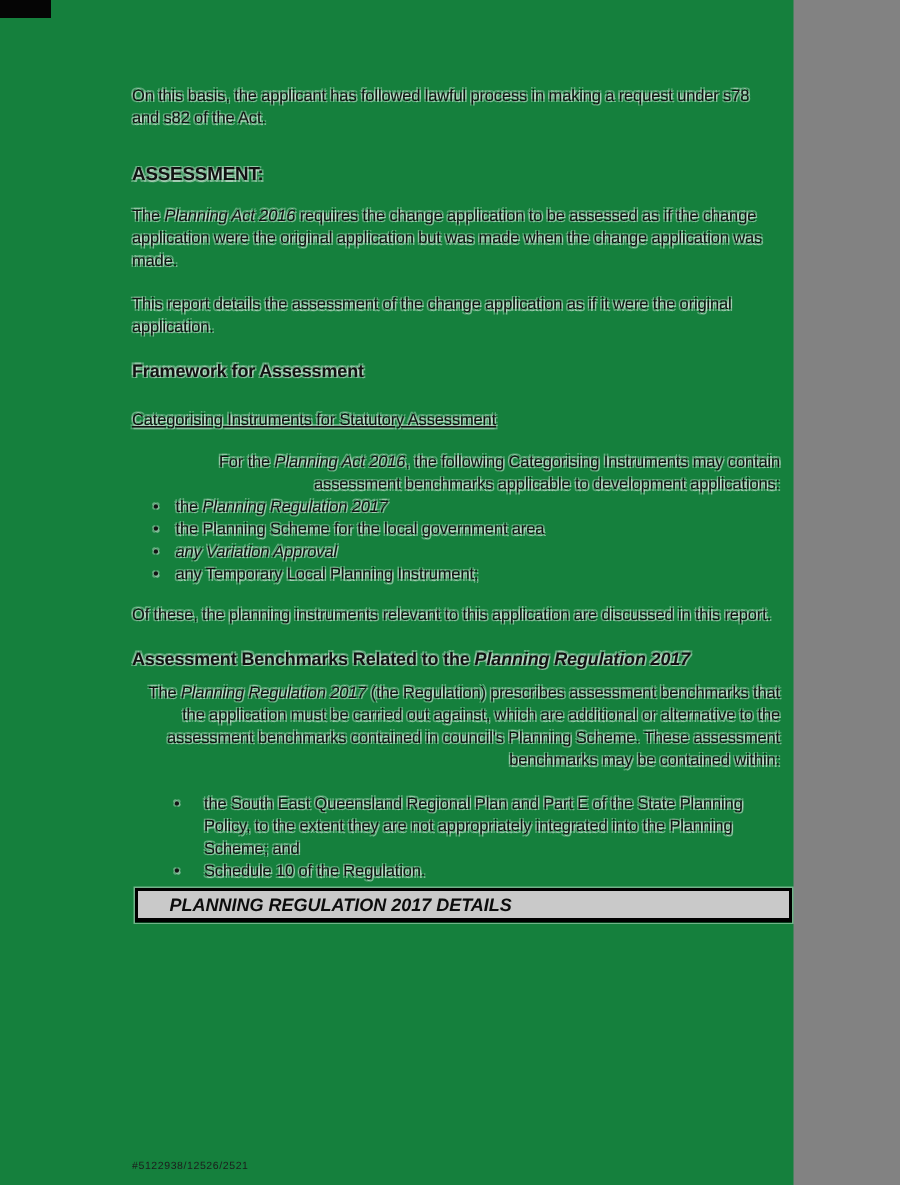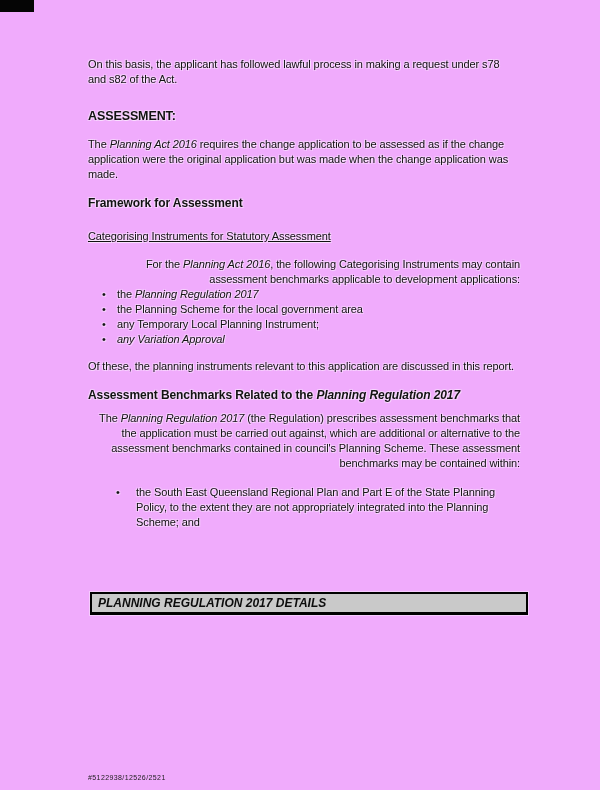--- a/index.html
+++ b/index.html
@@ -4,22 +4,22 @@
 <style>
   html, body {
     margin: 0; padding: 0;
     width: 600px; height: 790px;
     background: #828282;
     font-family: "Liberation Sans", sans-serif;
     overflow: hidden;
   }
   .page {
     position: relative;
-    width: 600px; height: 790px;
-    background: #f0abfc;
+    width: 529px; height: 790px;
+    background: #15803d;
   }
   .corner-mark {
     position: absolute;
     left: 0; top: 0;
     width: 34px; height: 12px;
     background: #050505;
   }
   .content {
     position: absolute;
     left: 88px; top: 57px;
@@ -74,21 +74,21 @@
     left: 90px; top: 592px;
     width: 438px;
     border-collapse: collapse;
     color: #0c0c0c;
     font-size: 11.5px;
     line-height: 16px;
     box-shadow: 0 0 0 1px rgba(255,255,255,0.4);
   }
   .doc-table td {
     border: 2px solid #000;
-    padding: 1px 6px;
+    padding: 1px 21px;
     vertical-align: top;
   }
   .doc-table .t-header {
     background: #c9c9c9;
     font-weight: bold;
     font-style: italic;
     font-size: 12px;
   }
   .doc-table .t-label {
     background: #f2f2f2;
@@ -125,42 +125,44 @@
   <div class="corner-mark"></div>
 
   <div class="content">
 
     <p class="p1">On this basis, the applicant has followed lawful process in making a request under s78 and s82 of the Act.</p>
 
     <div class="h-assess">ASSESSMENT:</div>
 
     <p><span>The </span><span class="it">Planning Act 2016</span><span> requires the change application to be assessed as if the change application were the original application but was made when the change application was made.</span></p>
 
+    <p>This report details the assessment of the change application as if it were the original application.</p>
 
     <div class="h-framework">Framework for Assessment</div>
 
     <div class="h-underline">Categorising Instruments for Statutory Assessment</div>
 
     <p class="p-tight"><span>For the </span><span class="it">Planning Act 2016</span><span>, the following Categorising Instruments may contain assessment benchmarks applicable to development applications:</span></p>
 
     <ul class="doc-list">
       <li><span>the </span><span class="it">Planning Regulation 2017</span><span></span></li>
       <li><span>the Planning Scheme for the local government area</span><span class="it"></span><span></span></li>
+      <li><span></span><span class="it">any Variation Approval</span><span></span></li>
       <li><span>any Temporary Local Planning Instrument;</span><span class="it"></span><span></span></li>
-      <li><span></span><span class="it">any Variation Approval</span><span></span></li>
     </ul>
 
     <p>Of these, the planning instruments relevant to this application are discussed in this report.</p>
 
     <div class="h-benchmarks"><span>Assessment Benchmarks Related to the </span><span class="it">Planning Regulation 2017</span></div>
 
     <p class="p-tight" style="margin-bottom:14px !important;"><span>The </span><span class="it">Planning Regulation 2017</span><span> (the Regulation) prescribes assessment benchmarks that the application must be carried out against, which are additional or alternative to the assessment benchmarks contained in council's Planning Scheme.  These assessment benchmarks may be contained within:</span></p>
 
     <ul class="doc-list indent2">
       <li><span>the South East Queensland Regional Plan and Part E of the State Planning Policy, to the extent they are not appropriately integrated into the Planning Scheme; and</span></li>
+      <li><span>Schedule 10 of the Regulation.</span></li>
     </ul>
 
   </div>
 
   <table class="doc-table">
     <tbody>
       <tr>
         <td class="t-header" colspan="2">PLANNING REGULATION 2017 DETAILS</td>
       </tr>
     </tbody>

